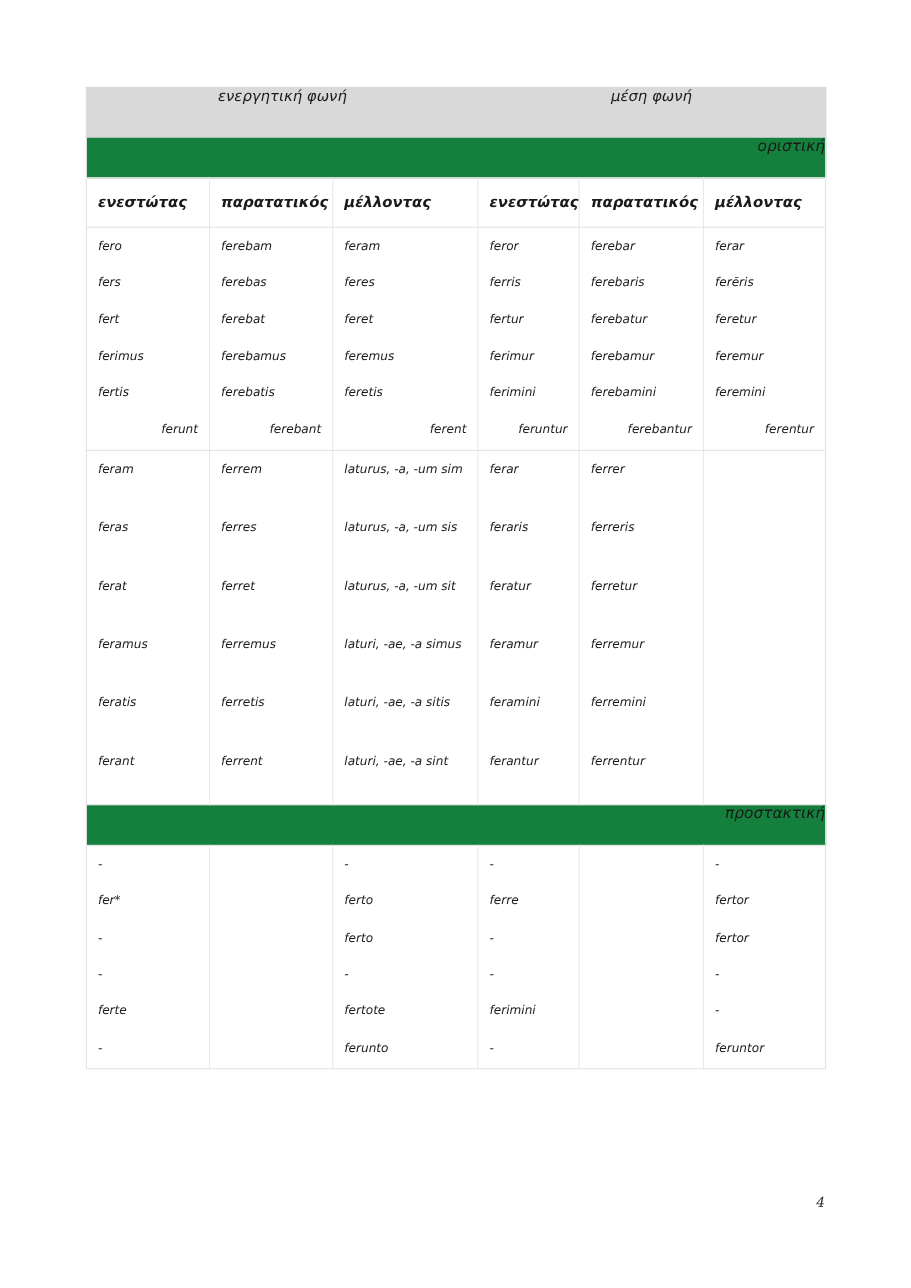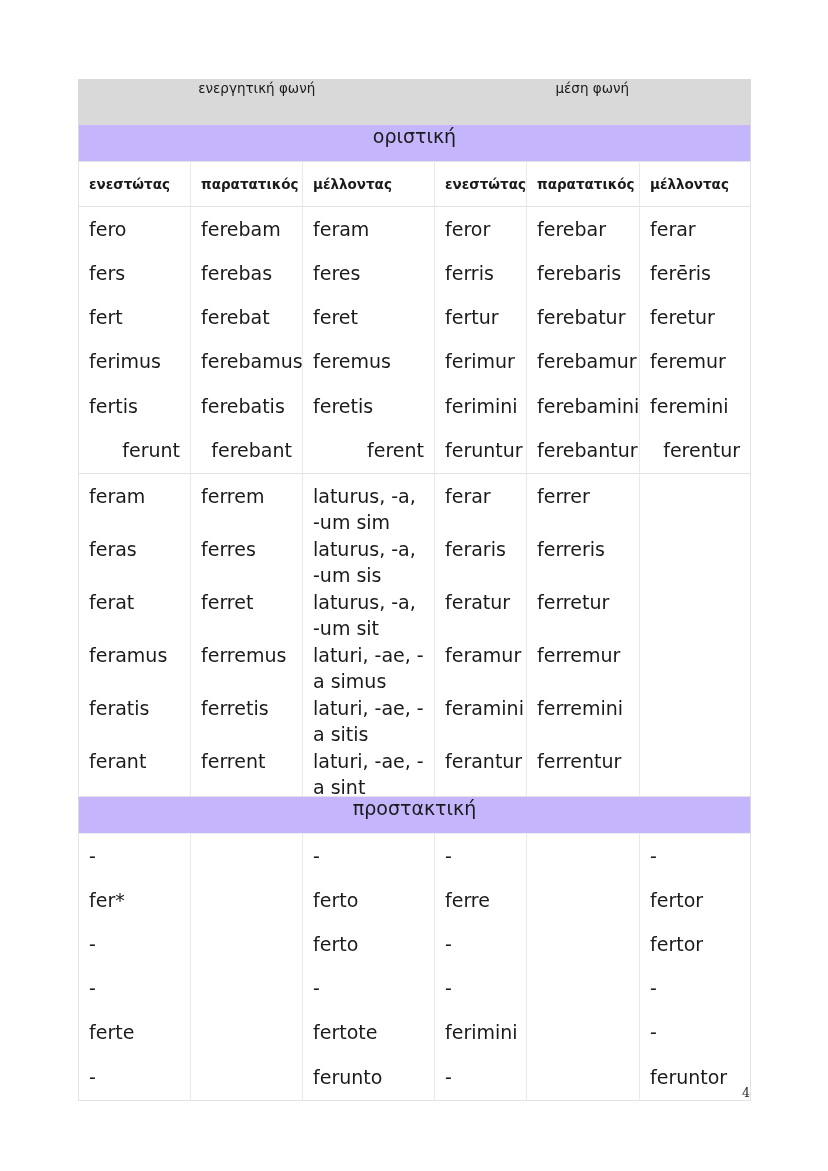--- a/index.html
+++ b/index.html
@@ -15,20 +15,21 @@
     position: relative;
     overflow: hidden;
   }
   .page {
     position: absolute;
     left: 0;
     top: 0;
     width: 820px;
     height: 1171px;
     background: #ffffff;
+    font-style: italic;
   }
   .conj-table {
     position: absolute;
     left: 78px;
     top: 79px;
     width: 672px;
     border-collapse: collapse;
     table-layout: fixed;
   }
   .conj-table td {
@@ -46,24 +47,24 @@
   }
   .voice-cell {
     background: #d9d9d9;
     height: 44px;
     font-size: 13.5px;
     text-align: center;
     vertical-align: middle;
     border: none !important;
   }
   .mood-cell {
-    background: #c4b5fd;
+    background: #15803d;
     height: 36px;
-    font-size: 19px;
-    text-align: center;
+    font-size: 14px;
+    text-align: right;
     vertical-align: middle;
     border: none !important;
   }
 
   
   .colhead td {
     height: 44px;
     font-size: 13.5px;
     font-weight: bold;
     vertical-align: middle;
@@ -73,21 +74,21 @@
     border-left: 1px solid #e9e9e9;
     border-right: 1px solid #e9e9e9;
     margin-left: 10px;
   }
   .colhead td.first { border-left: 1px solid #e3e3e3; }
   .colhead td.last  { border-right: 1px solid #e3e3e3; }
 
   
   .block td {
     padding: 10px 10px 10px 10px;
-    font-size: 19px;
+    font-size: 11px;
     line-height: 1.35;
     border-left: 1px solid #e9e9e9;
     border-right: 1px solid #e9e9e9;
     border-top: 1px solid #eeeeee;
     border-bottom: 1px solid #e3e3e3;
   }
   .block td.first { border-left: 1px solid #e3e3e3; }
   .block td.last  { border-right: 1px solid #e3e3e3; }
 
   .forms {

